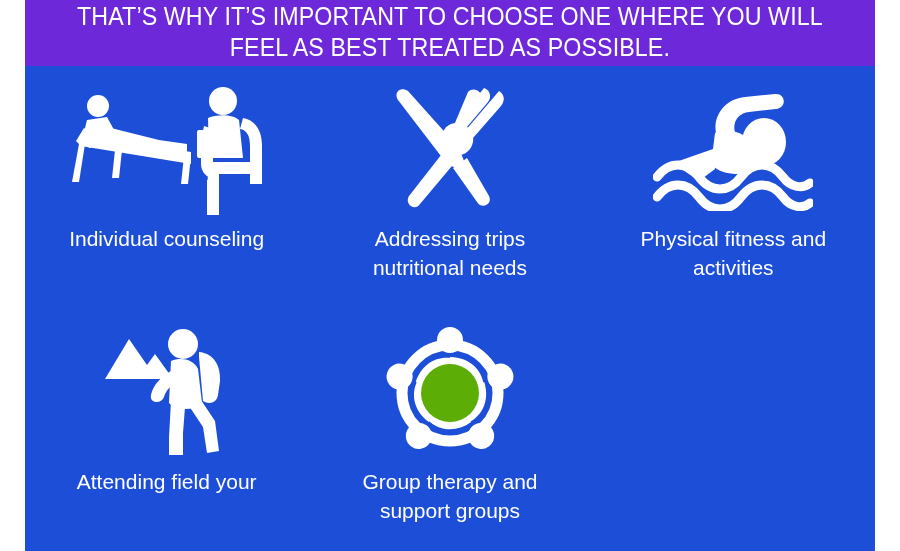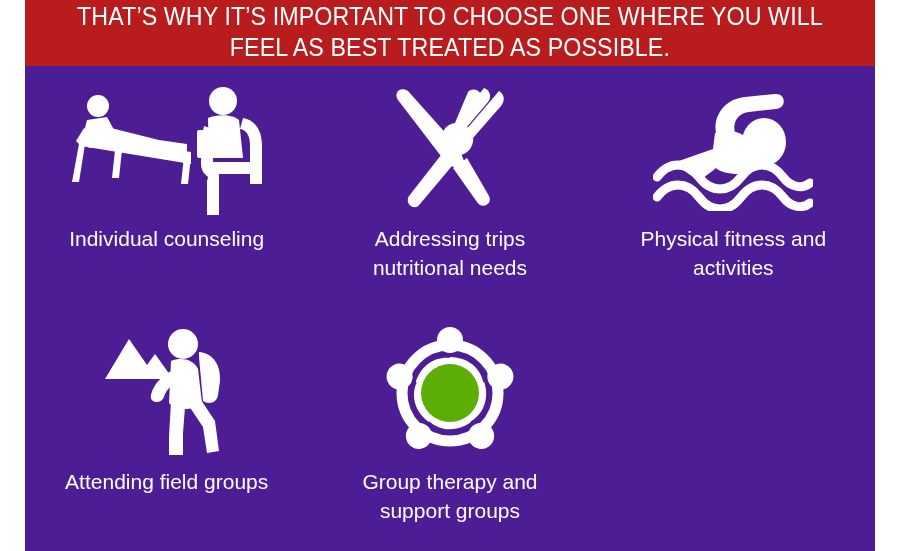--- a/index.html
+++ b/index.html
@@ -20,21 +20,21 @@
     background: #ffffff;
   }
 
   
   .header-band {
     position: absolute;
     left: 25px;
     top: 0;
     width: 850px;
     height: 66px;
-    background: #b91c1c;
+    background: #6d28d9;
     box-sizing: border-box;
     display: flex;
     align-items: flex-end;
     justify-content: center;
     overflow: hidden;
   }
   .header-text {
     color: #ffffff;
     font-family: "Liberation Sans Narrow", "Liberation Sans", sans-serif;
     font-size: 25px;
@@ -49,21 +49,21 @@
     margin: 0;
   }
 
   
   .green-panel {
     position: absolute;
     left: 25px;
     top: 66px;
     width: 850px;
     height: 485px;
-    background: #4c1d95;
+    background: #1d4ed8;
   }
 
   .grid {
     position: absolute;
     left: 0;
     top: 0;
     width: 850px;
     height: 485px;
     display: grid;
     grid-template-columns: repeat(3, 1fr);
@@ -190,21 +190,21 @@
 
             <path d="M72 34 C82 30, 94 32, 99 42 L103 76 C94 84, 78 84, 70 76 Z"></path>
 
             <path d="M72 44 C62 50, 54 58, 52 68 C50 76, 62 78, 65 70 C67 63, 72 58, 78 56 Z"></path>
 
             <path d="M72 74 L70 110 L70 128 L84 128 L84 106 L86 80 Z"></path>
 
             <path d="M88 76 L104 100 L108 126 L120 124 L116 94 L100 70 Z"></path>
           </svg>
         </div>
-        <div class="cell-label">Attending field groups</div>
+        <div class="cell-label">Attending field your</div>
       </div>
 
       <div class="cell">
         <div class="cell-icon">
           <svg width="140" height="132" viewBox="0 0 140 132" fill="#ffffff" aria-hidden="true">
             <g>
 
               <g>
                 <circle cx="70" cy="13" r="13"></circle>
                 <path d="M70 30 C90 30, 104 44, 104 62 L88 62 C88 52, 80 44, 70 44 Z"></path>

